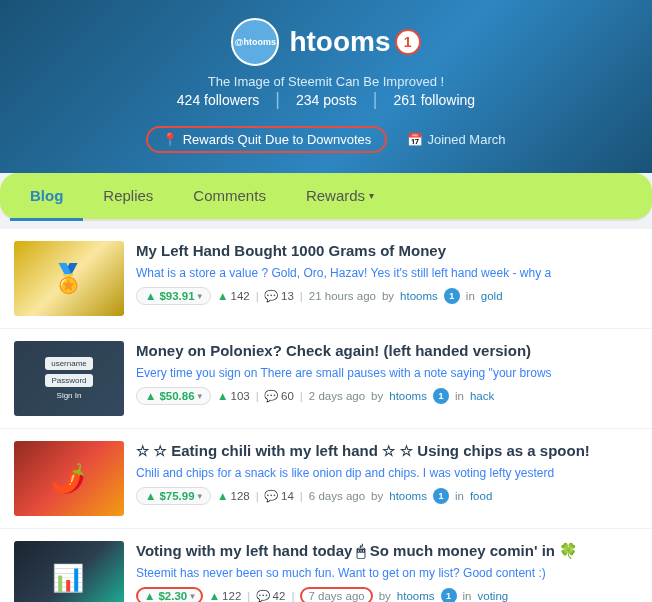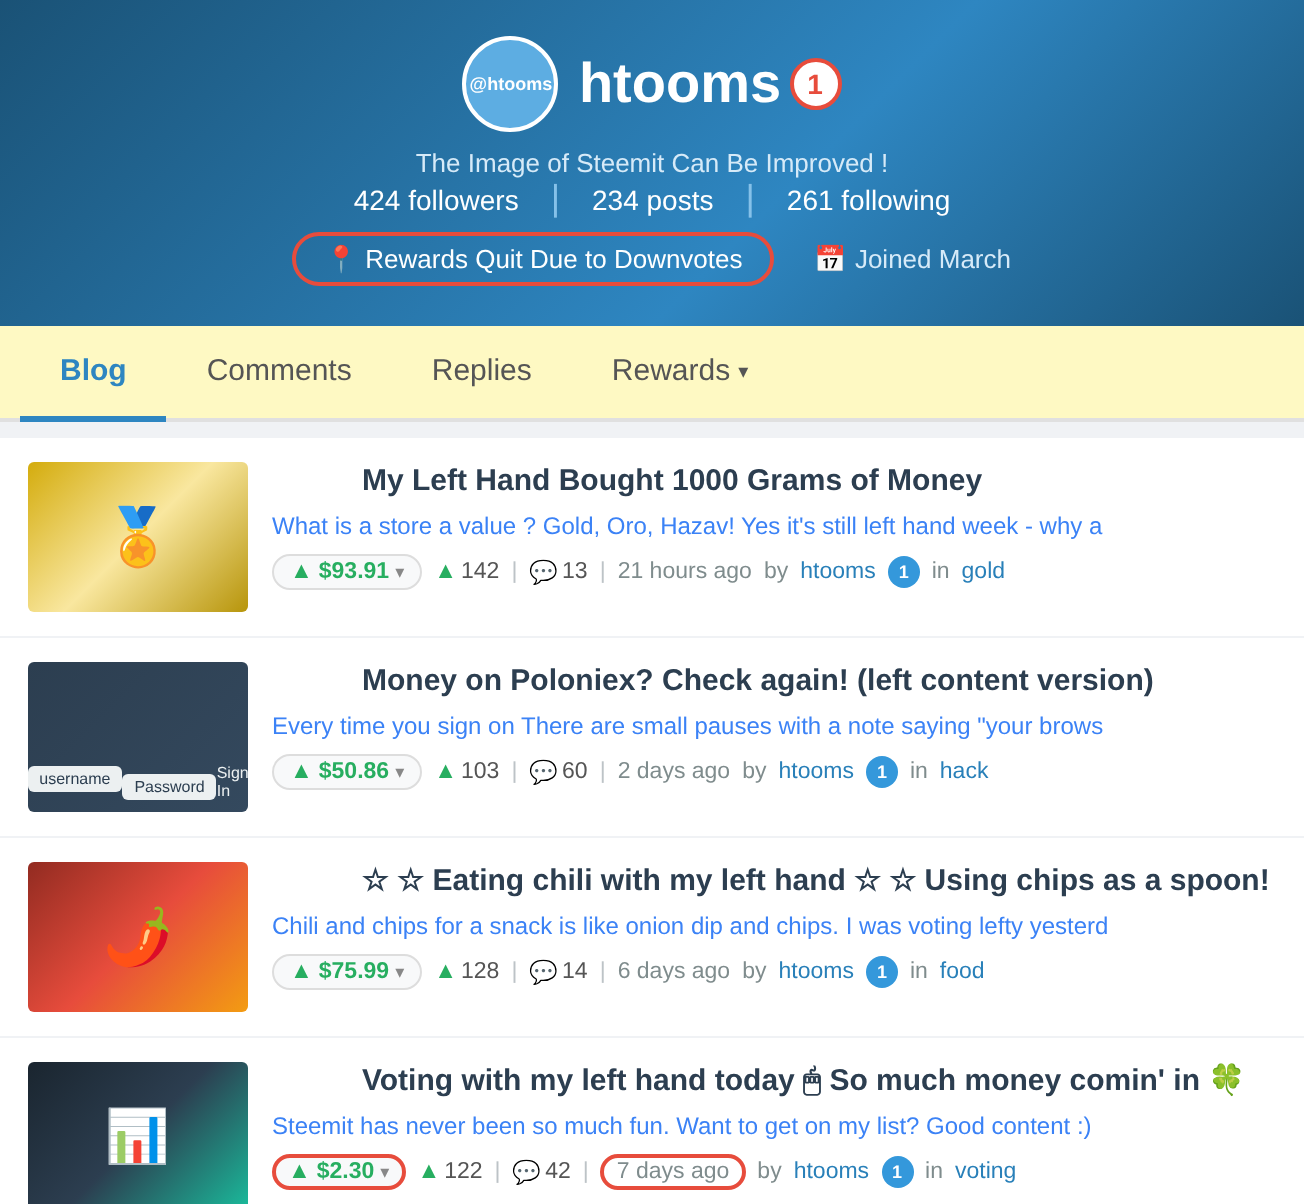--- a/index.html
+++ b/index.html
@@ -59,21 +59,21 @@
     }
     .profile-tagline {
       font-size: 13px;
       color: #d6eaf8;
     }
     .profile-stats {
       display: flex;
       align-items: center;
       justify-content: center;
       gap: 0;
-      margin-bottom: 6px;
+      margin-bottom: 16px;
       font-size: 14px;
     }
     .stat-item {
       color: white;
       padding: 0 16px;
     }
     .stat-divider {
       color: #85c1e9;
       font-size: 18px;
     }
@@ -98,24 +98,25 @@
     .joined-info {
       color: #d6eaf8;
       font-size: 13px;
       display: flex;
       align-items: center;
       gap: 4px;
     }
 
     
     .tabs-bar {
-      background: #fef9c3;
+      background: #bef264;
       display: flex;
       border-bottom: 2px solid #e0e0e0;
       padding: 0 10px;
+      border-radius: 18px;
     }
     .tab-item {
       padding: 14px 20px;
       font-size: 15px;
       cursor: pointer;
       color: #555;
       border-bottom: 3px solid transparent;
       margin-bottom: -2px;
     }
     .tab-item.active {
@@ -160,22 +161,22 @@
       display: flex;
       align-items: center;
       justify-content: center;
       font-size: 28px;
     }
     .thumb-password {
       background: linear-gradient(135deg, #2c3e50, #34495e);
       width: 100%;
       height: 100%;
       display: flex;
-      flex-direction: row;
-      align-items: flex-end;
+      flex-direction: column;
+      align-items: center;
       justify-content: center;
       color: #ecf0f1;
       font-size: 8px;
       padding: 6px;
     }
     .thumb-chili {
       background: linear-gradient(135deg, #922b21, #e74c3c, #f39c12);
       width: 100%;
       height: 100%;
       display: flex;
@@ -195,21 +196,20 @@
     .post-content {
       flex: 1;
       min-width: 0;
     }
     .post-title {
       font-size: 15px;
       font-weight: bold;
       color: #2c3e50;
       margin-bottom: 4px;
       line-height: 1.3;
-      margin-left: 45px;
     }
     .post-excerpt {
       font-size: 12px;
       color: #3b82f6;
       margin-bottom: 6px;
       line-height: 1.4;
       overflow: hidden;
       white-space: nowrap;
       text-overflow: ellipsis;
     }
@@ -317,22 +317,22 @@
     </div>
     <div class="joined-info">
       <span>📅</span>
       <span>Joined March</span>
     </div>
   </div>
 </div>
 
 <div class="tabs-bar">
   <div class="tab-item active">Blog</div>
+  <div class="tab-item">Replies</div>
   <div class="tab-item">Comments</div>
-  <div class="tab-item">Replies</div>
   <div class="tab-item tab-rewards">
     <span>Rewards</span>
     <span class="dropdown-arrow">▾</span>
   </div>
 </div>
 
 <div class="posts-container" id="posts-container">
 <div class="post-item">
     <div class="post-thumb">
       <div class="thumb-gold">🏅</div>
@@ -367,21 +367,21 @@
   </div>
     <div class="post-item">
     <div class="post-thumb">
       <div class="thumb-password">
           <div style="background:#ecf0f1;color:#2c3e50;padding:2px 6px;border-radius:3px;margin-bottom:4px;font-size:8px;">username</div>
           <div style="background:#ecf0f1;color:#2c3e50;padding:2px 6px;border-radius:3px;font-size:8px;">Password</div>
           <div style="margin-top:4px;font-size:8px;">Sign In</div>
         </div>
     </div>
     <div class="post-content">
-      <div class="post-title">Money on Poloniex? Check again! (left content version)</div>
+      <div class="post-title">Money on Poloniex? Check again! (left handed version)</div>
       <div class="post-excerpt">Every time you sign on There are small pauses with a note saying "your brows</div>
       <div class="post-meta">
         <span class="vote-btn">
             <span class="up-arrow">▲</span>
             <span class="vote-amount">$50.86</span>
             <span style="color:#888;font-size:9px;">▾</span>
           </span>
         <span class="vote-count">
           <span class="up-arrow">▲</span>
           <span>103</span>

